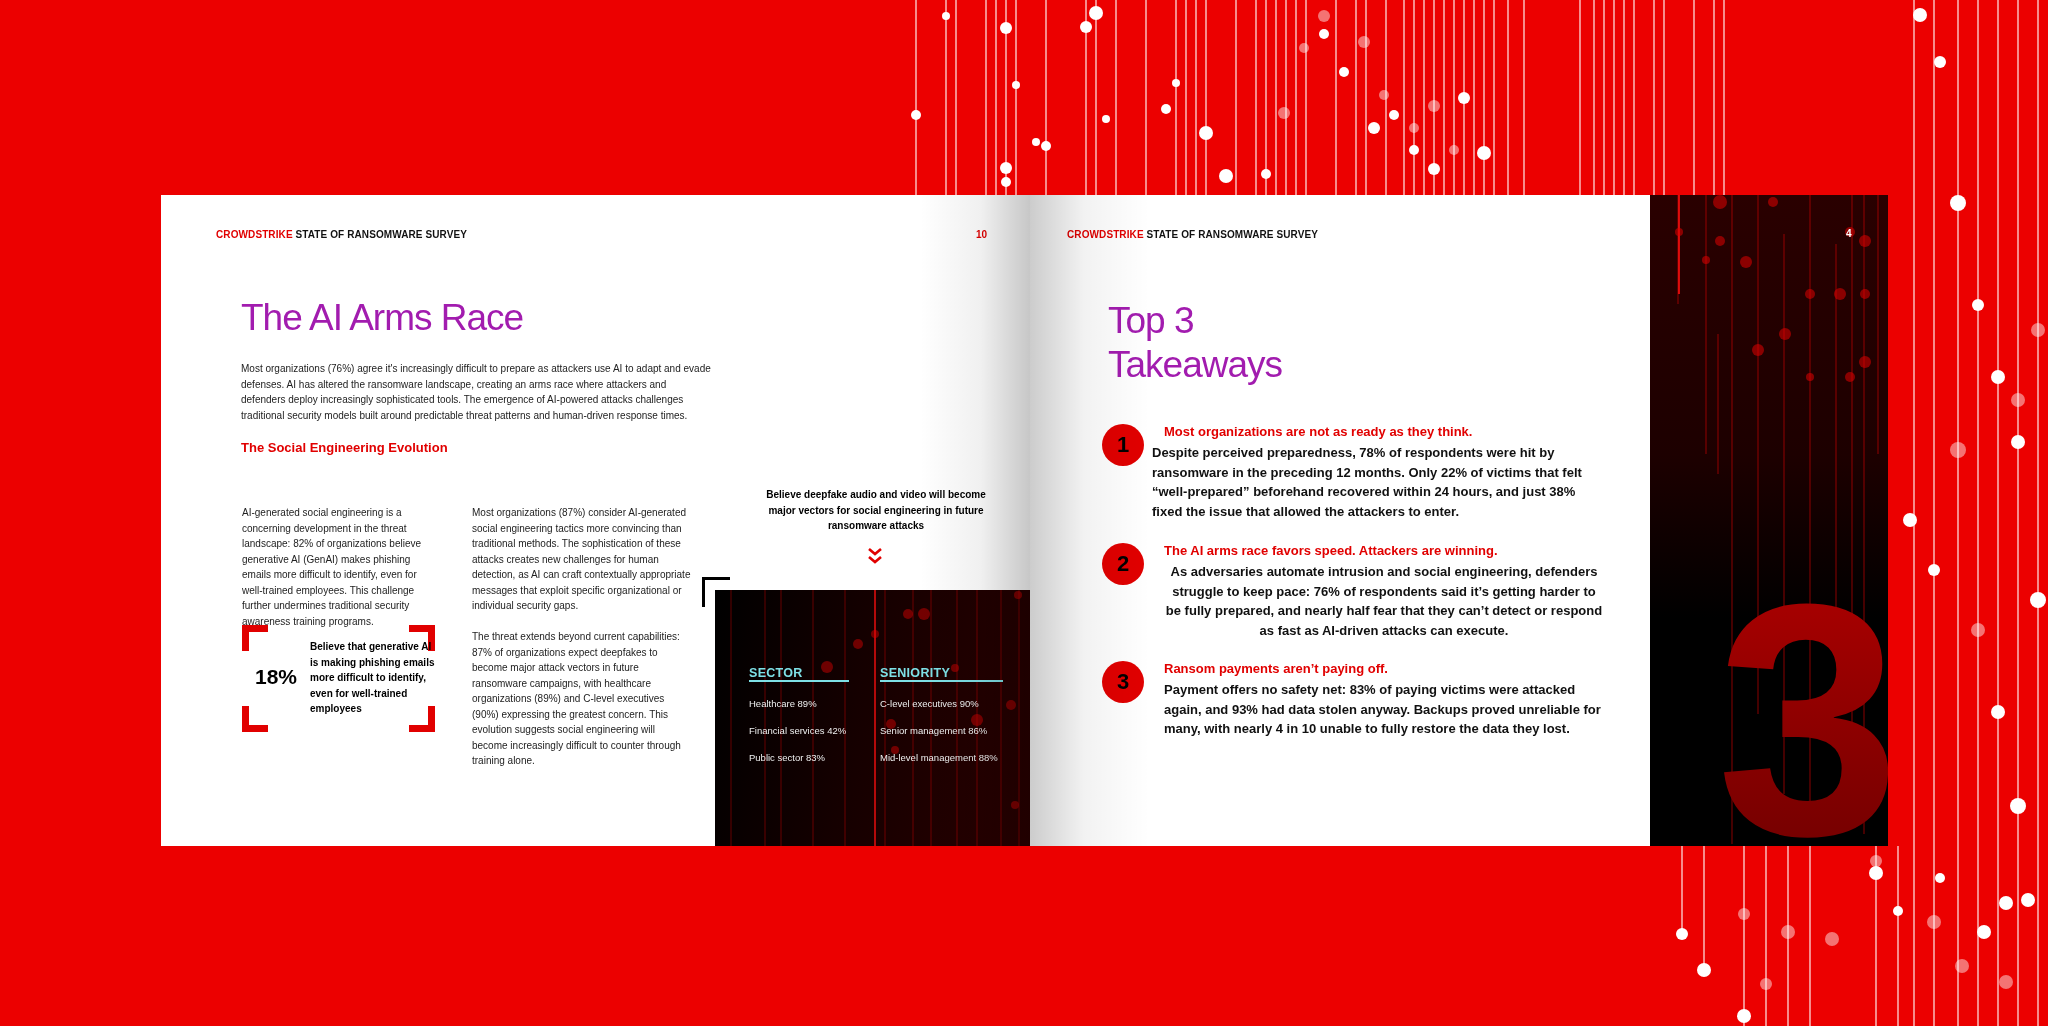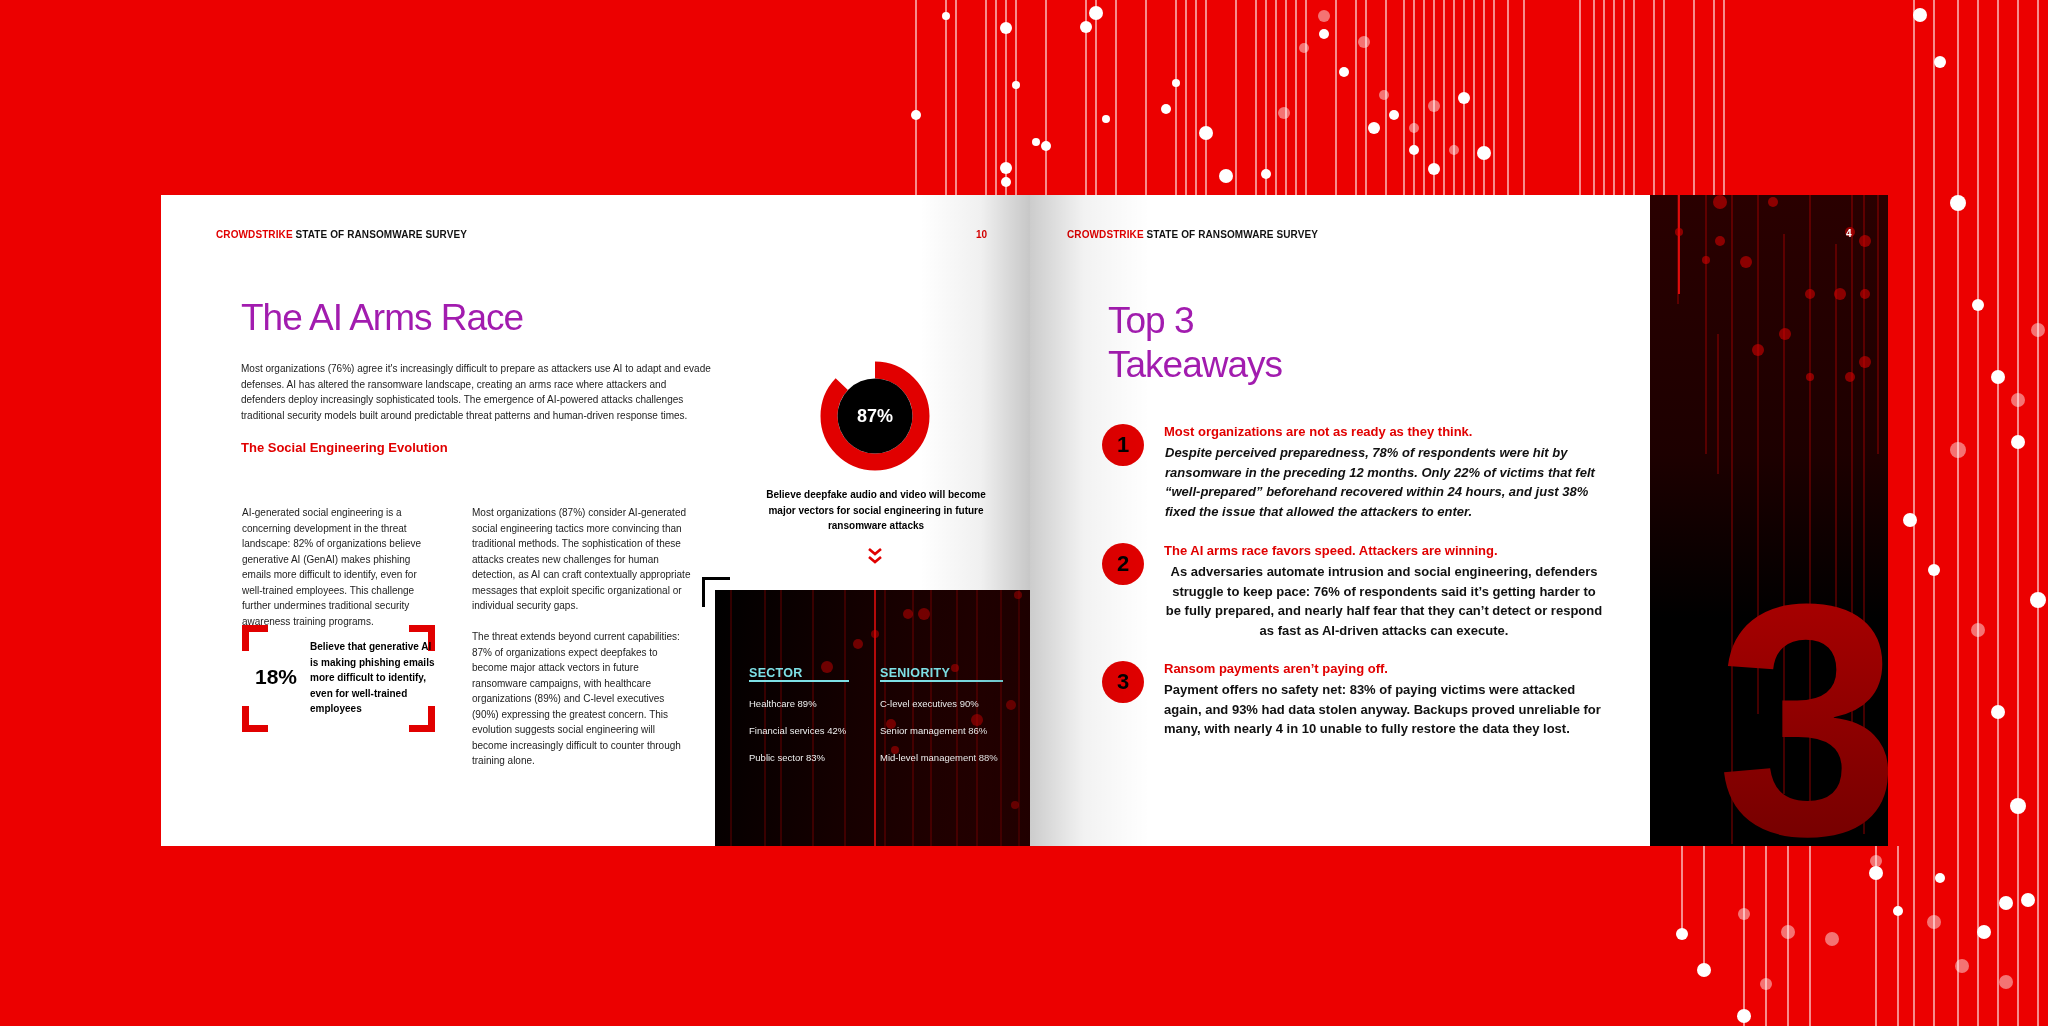--- a/index.html
+++ b/index.html
@@ -204,27 +204,20 @@
 
   <div class="callout">
     <div class="corner c-tl"></div>
     <div class="corner c-tr"></div>
     <div class="corner c-bl"></div>
     <div class="corner c-br"></div>
     <div class="callout-num">18%</div>
     <div class="callout-text">Believe that generative AI is making phishing emails more difficult to identify, even for well-trained employees</div>
   </div>
 
-  <div class="donut-wrap">
-    <svg width="112" height="112" viewBox="0 0 112 112">
-      <circle cx="56" cy="56" r="46" fill="none" stroke="#e10000" stroke-width="17" stroke-dasharray="251.5 289.0" transform="rotate(-90 56 56)"></circle>
-      <circle cx="56" cy="56" r="37.5" fill="#000"></circle>
-    </svg>
-    <div class="donut-label">87%</div>
-  </div>
   <p class="donut-caption">Believe deepfake audio and video will become major vectors for social engineering in future ransomware attacks</p>
   <svg class="chevrons" viewBox="0 0 22 22">
     <polyline points="5,3 11,8 17,3" fill="none" stroke="#e10000" stroke-width="2.6"></polyline>
     <polyline points="5,11 11,16 17,11" fill="none" stroke="#e10000" stroke-width="2.6"></polyline>
   </svg>
 
   <div class="bracket-tl"></div>
   <div class="dark-box">
     <svg width="315" height="256" style="position:absolute;left:0;top:0;">
       <g stroke="#b00000" stroke-width="1" opacity="0.55">
@@ -281,21 +274,21 @@
   </div>
 
   <h1 style="left:78px; top:104px; font-size:37px; line-height:44px;">
     <span style="display:block;">Top 3</span>
     <span style="display:block;">Takeaways</span>
   </h1>
 
   <div class="takeaway" style="top:229px;">
     <div class="tk-badge">1</div>
     <div class="tk-title" style="left:62px;">Most organizations are not as ready as they think.</div>
-    <div class="tk-body" style="left:63px;font-style:italic;">Despite perceived preparedness, 78% of respondents were hit by ransomware in the preceding 12 months. Only 22% of victims that felt “well-prepared” beforehand recovered within 24 hours, and just 38% fixed the issue that allowed the attackers to enter.</div>
+    <div class="tk-body" style="left:50px;">Despite perceived preparedness, 78% of respondents were hit by ransomware in the preceding 12 months. Only 22% of victims that felt “well-prepared” beforehand recovered within 24 hours, and just 38% fixed the issue that allowed the attackers to enter.</div>
   </div>
   <div class="takeaway" style="top:348px;">
     <div class="tk-badge">2</div>
     <div class="tk-title" style="left:62px;">The AI arms race favors speed. Attackers are winning.</div>
     <div class="tk-body" style="left:62px;text-align:center;">As adversaries automate intrusion and social engineering, defenders struggle to keep pace: 76% of respondents said it’s getting harder to be fully prepared, and nearly half fear that they can’t detect or respond as fast as AI-driven attacks can execute.</div>
   </div>
   <div class="takeaway" style="top:466px;">
     <div class="tk-badge">3</div>
     <div class="tk-title" style="left:62px;">Ransom payments aren’t paying off.</div>
     <div class="tk-body" style="left:62px;">Payment offers no safety net: 83% of paying victims were attacked again, and 93% had data stolen anyway. Backups proved unreliable for many, with nearly 4 in 10 unable to fully restore the data they lost.</div>

